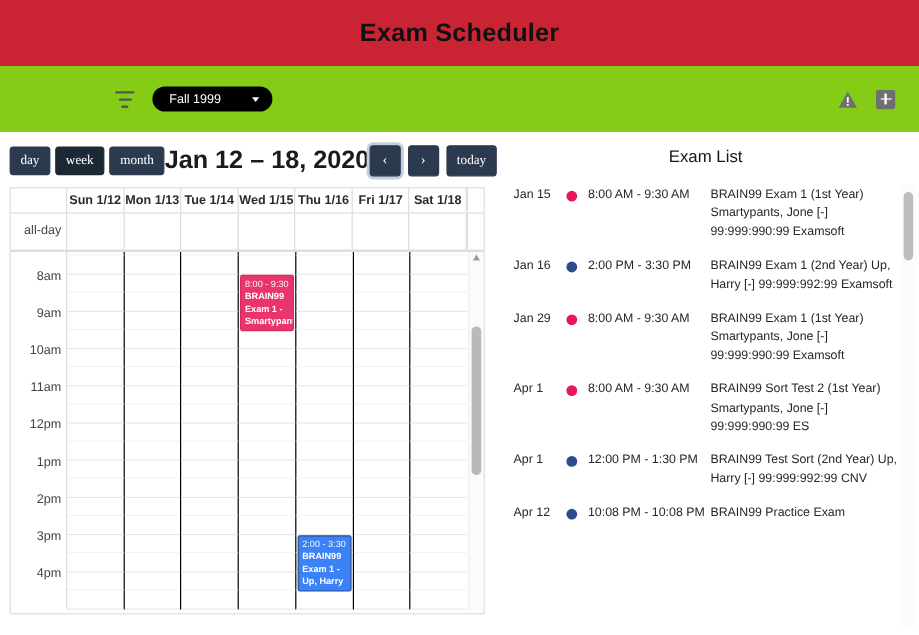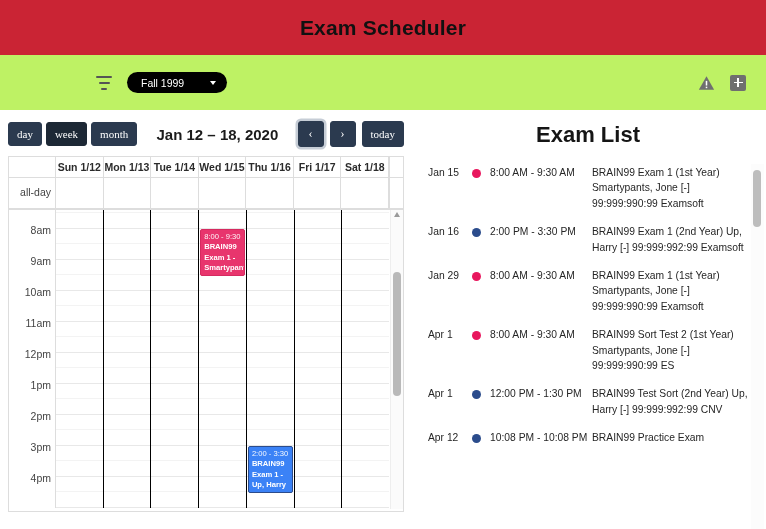--- a/index.html
+++ b/index.html
@@ -20,21 +20,21 @@
   .appbar-title {
     font-size: 21px; font-weight: bold; color: #111;
     letter-spacing: .2px;
   }
 
   
   .subbar {
     height: 55px;
     display: flex; align-items: center;
     padding: 0 20px 0 95px;
-    background: #bef264;
+    background: #84cc16;
   }
   .filter-icon {
     width: 18px; height: 14px;
     display: flex; flex-direction: column; justify-content: space-between;
     align-items: center; cursor: pointer; margin-right: 14px;
   }
   .filter-icon i { display: block; background: #555; height: 2px; border-radius: 1px; }
   .filter-icon i:nth-child(1) { width: 16px; }
   .filter-icon i:nth-child(2) { width: 11px; }
   .filter-icon i:nth-child(3) { width: 6px; }
@@ -83,21 +83,21 @@
     font-size: 11px; padding: 5px 8px; cursor: pointer;
     line-height: 1.1; font-family: Liberation Serif, serif;
   }
   .btn.active { background: #1d2835; border-color: #1d2835; }
   .btn.nav { padding: 5px 10px; font-size: 12px; }
   .btn.focusring { box-shadow: 0 0 0 2.5px #c6cdd6; }
   .group-left { display: flex; gap: 4px; }
   .group-right { display: flex; gap: 6px; }
   .cal-title {
     flex: 1; text-align: center;
-    font-size: 15px; font-weight: bold; color: #1b1b1b;
+    font-size: 21px; font-weight: bold; color: #1b1b1b;
     white-space: nowrap;
   }
 
   
   .cal-wrap {
     margin: 0 6px 16px 8px;
     border: 1px solid #ddd;
     height: 356px; position: relative; overflow: hidden;
     background: #fff;
   }
@@ -159,21 +159,21 @@
     font-size: 7.6px; line-height: 10.3px;
     color: #fff; overflow: hidden; cursor: pointer;
   }
   .event .etime { font-weight: normal; opacity: .95; }
   .event .etitle { font-weight: bold; }
   .event.pink { background: #e8356d; border: 1px solid #d62a60; }
   .event.blue { background: #3b82f6; border: 1px solid #2b4c8c; color: #fff; }
 
   
   .list-title {
-    text-align: center; font-size: 22px; font-weight: bold;
+    text-align: center; font-size: 14px; font-weight: normal;
     color: #151515; padding: 12px 0 16px;
   }
   .exam-scroll {
     position: relative; height: 370px; overflow: hidden;
     padding-right: 16px;
   }
   .exam-row {
     display: flex; align-items: flex-start;
     padding: 0 0 12px 18px;
     font-size: 10.3px; color: #262626; line-height: 15.4px;

